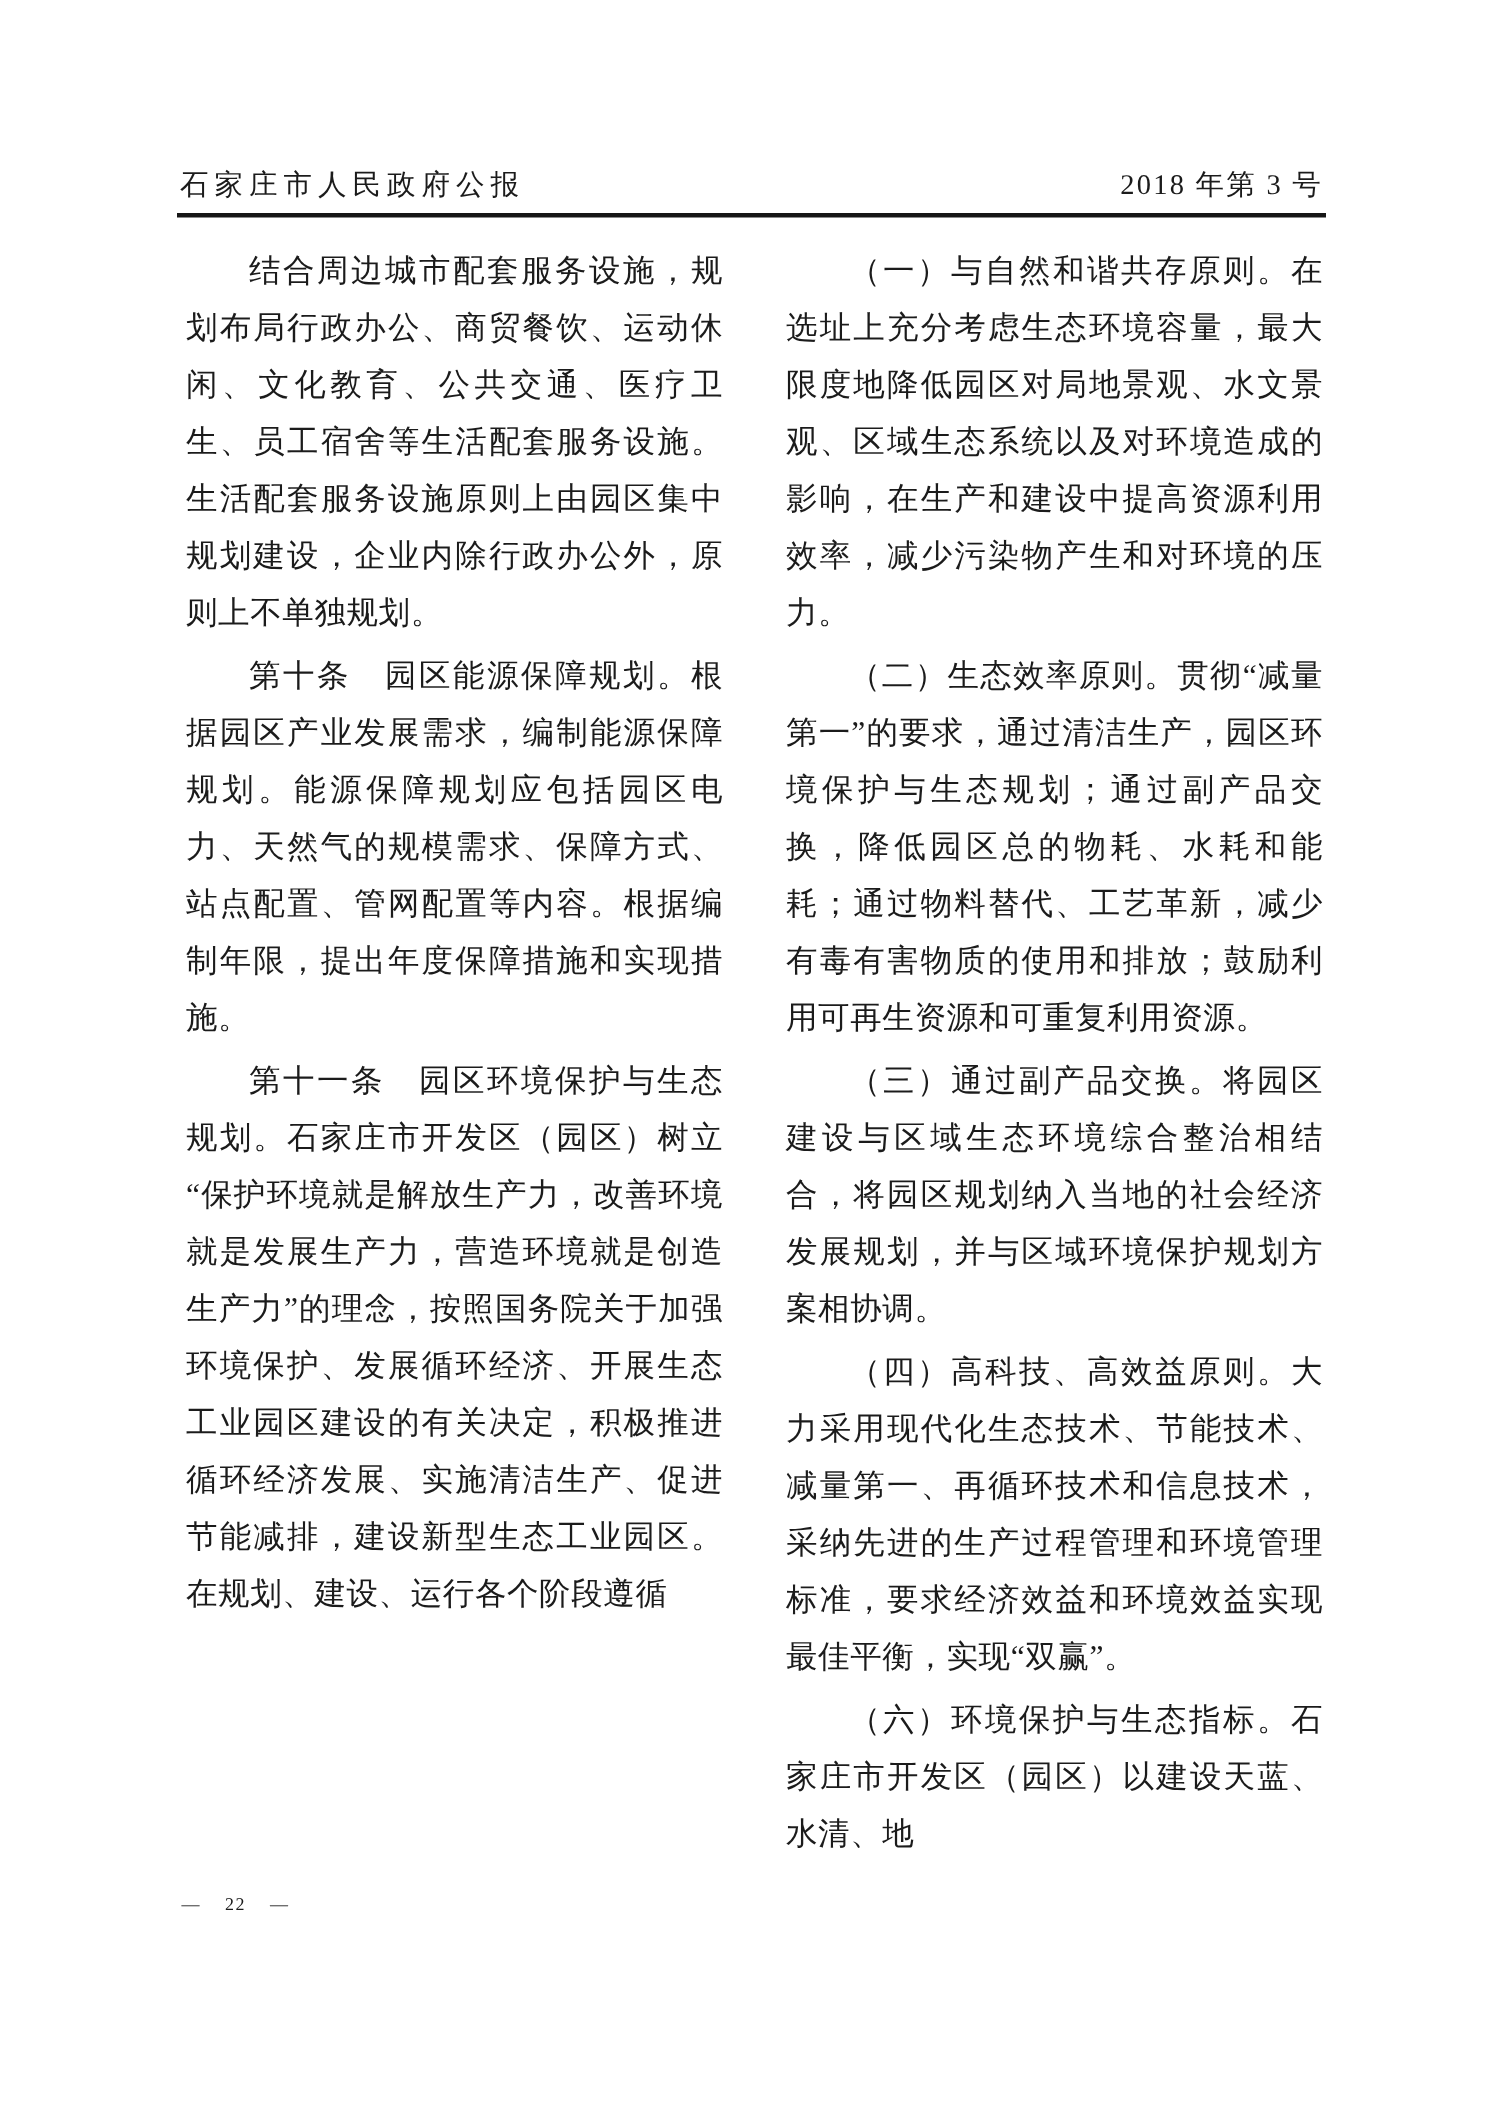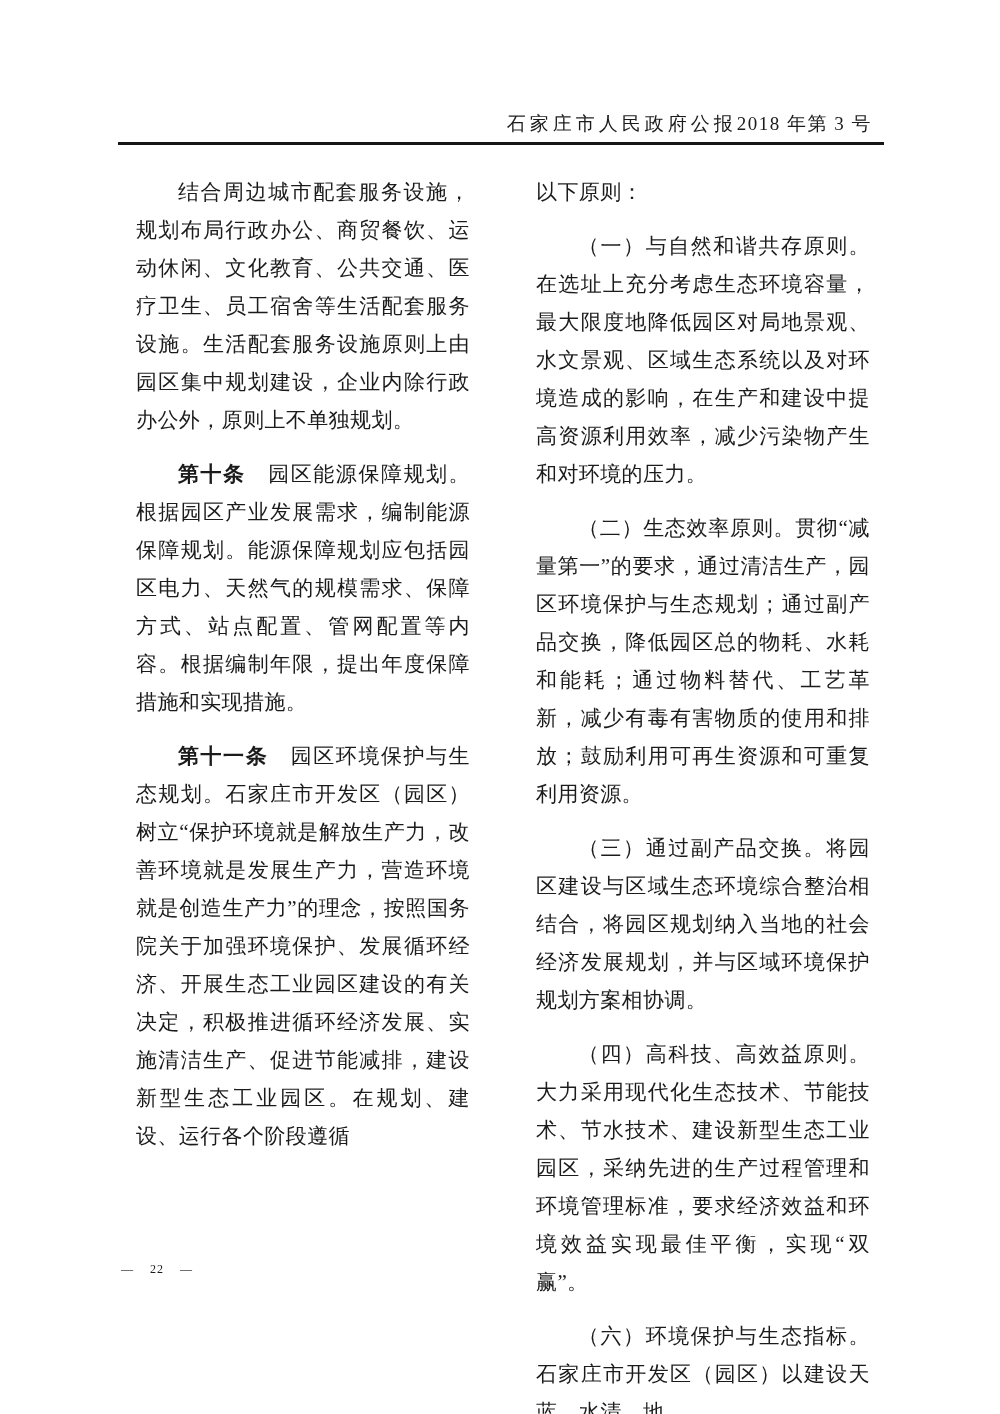--- a/index.html
+++ b/index.html
@@ -13,24 +13,24 @@
     position: relative;
     width: 1000px;
     height: 1414px;
     background: #ffffff;
     overflow: hidden;
   }
   
   .header {
     position: absolute;
     top: 112px;
-    left: 110px;
+    left: 120px;
     width: 762px;
     display: flex;
-    justify-content: flex-end;
+    justify-content: space-between;
     align-items: baseline;
     font-size: 19px;
     line-height: 24px;
   }
   .header-left {
     letter-spacing: 4px;
   }
   .header-right {
     letter-spacing: 1.5px;
   }
@@ -49,29 +49,29 @@
     width: 366px;
     font-size: 21px;
     line-height: 38px;
     letter-spacing: 0.4px;
     text-align: justify;
     text-justify: inter-character;
   }
   .col-left  { left: 120px; }
   .col-right { left: 520px; }
   .col p {
-    margin: 16px;
+    margin: 4px;
     padding: 0;
     text-indent: 2em;
   }
   .col p.continuation {
     text-indent: 0;
   }
   .article-lead {
-    font-weight: 700;
+    font-weight: 400;
   }
   
   .footer {
     position: absolute;
     top: 1254px;
     left: 121px;
     font-size: 12px;
     line-height: 30px;
     word-spacing: 12px;
     letter-spacing: 1px;
@@ -89,25 +89,24 @@
 
   <div class="header-rule"></div>
 
   <div class="col col-left">
     <p>结合周边城市配套服务设施，规划布局行政办公、商贸餐饮、运动休闲、文化教育、公共交通、医疗卫生、员工宿舍等生活配套服务设施。生活配套服务设施原则上由园区集中规划建设，企业内除行政办公外，原则上不单独规划。</p>
     <p><span class="article-lead">第十条</span><span>　园区能源保障规划。根据园区产业发展需求，编制能源保障规划。能源保障规划应包括园区电力、天然气的规模需求、保障方式、站点配置、管网配置等内容。根据编制年限，提出年度保障措施和实现措施。</span></p>
     <p><span class="article-lead">第十一条</span><span>　园区环境保护与生态规划。石家庄市开发区（园区）树立“保护环境就是解放生产力，改善环境就是发展生产力，营造环境就是创造生产力”的理念，按照国务院关于加强环境保护、发展循环经济、开展生态工业园区建设的有关决定，积极推进循环经济发展、实施清洁生产、促进节能减排，建设新型生态工业园区。在规划、建设、运行各个阶段遵循</span></p>
   </div>
 
   <div class="col col-right">
-    <p class="continuation">以下原则：</p>
     <p>（一）与自然和谐共存原则。在选址上充分考虑生态环境容量，最大限度地降低园区对局地景观、水文景观、区域生态系统以及对环境造成的影响，在生产和建设中提高资源利用效率，减少污染物产生和对环境的压力。</p>
     <p>（二）生态效率原则。贯彻“减量第一”的要求，通过清洁生产，园区环境保护与生态规划；通过副产品交换，降低园区总的物耗、水耗和能耗；通过物料替代、工艺革新，减少有毒有害物质的使用和排放；鼓励利用可再生资源和可重复利用资源。</p>
     <p>（三）通过副产品交换。将园区建设与区域生态环境综合整治相结合，将园区规划纳入当地的社会经济发展规划，并与区域环境保护规划方案相协调。</p>
-    <p>（四）高科技、高效益原则。大力采用现代化生态技术、节能技术、节水技术、建设新型生态工业园区，采纳先进的生产过程管理和环境管理标准，要求经济效益和环境效益实现最佳平衡，实现“双赢”。</p>
+    <p>（四）高科技、高效益原则。大力采用现代化生态技术、节能技术、减量第一、再循环技术和信息技术，采纳先进的生产过程管理和环境管理标准，要求经济效益和环境效益实现最佳平衡，实现“双赢”。</p>
     <p>（六）环境保护与生态指标。石家庄市开发区（园区）以建设天蓝、水清、地</p>
   </div>
 
   <div class="footer">
     <span>— 22 —</span>
   </div>
 
 </div>
 
 </body></html>

